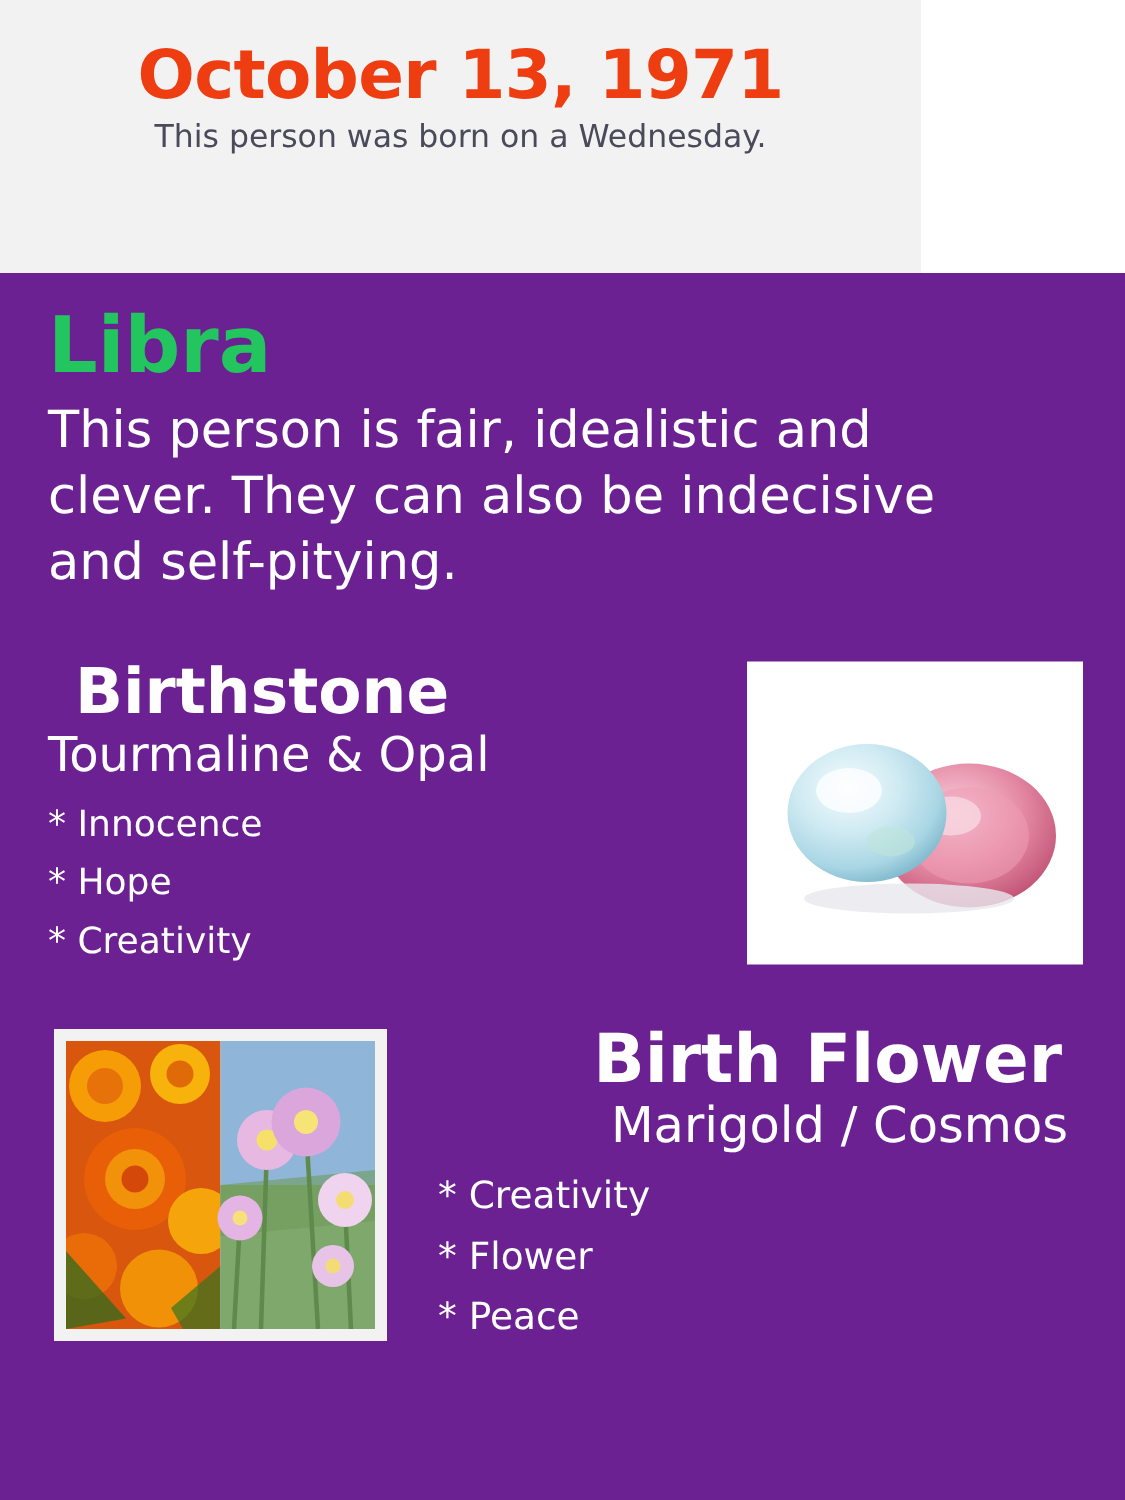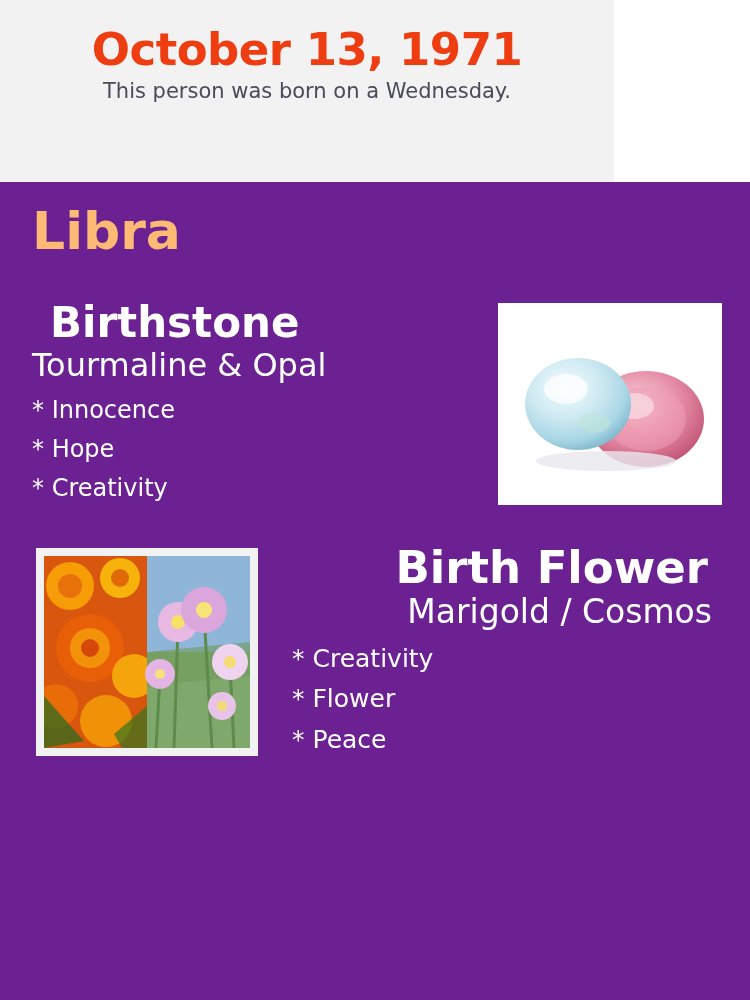--- a/index.html
+++ b/index.html
@@ -54,21 +54,21 @@
     background: #6b2191;
     width: 750px;
     height: 818px;
     box-sizing: border-box;
     padding: 22px 32px 0 32px;
     position: relative;
     overflow: hidden;
   }
 
   .sign-name {
-    color: #fdba74;
+    color: #22c55e;
     font-size: 52px;
     font-weight: bold;
     line-height: 1.05;
     margin: 0 0 6px 0;
   }
   .sign-desc {
     color: #ffffff;
     font-size: 34px;
     line-height: 1.30;
     margin: 0;
@@ -180,20 +180,21 @@
 <div class="page">
 
   <div class="header">
     <div class="header-date">October 13, 1971</div>
     <div class="header-sub">This person was born on a Wednesday.</div>
   </div>
 
   <div class="body-panel">
 
     <div class="sign-name">Libra</div>
+    <div class="sign-desc">This person is fair, idealistic and clever. They can also be indecisive and self-pitying.</div>
 
     <div class="stone-section">
       <div class="stone-title">Birthstone</div>
       <div class="stone-sub">Tourmaline &amp; Opal</div>
       <ul class="bullets">
         <li>* Innocence</li>
         <li>* Hope</li>
         <li>* Creativity</li>
       </ul>
 

